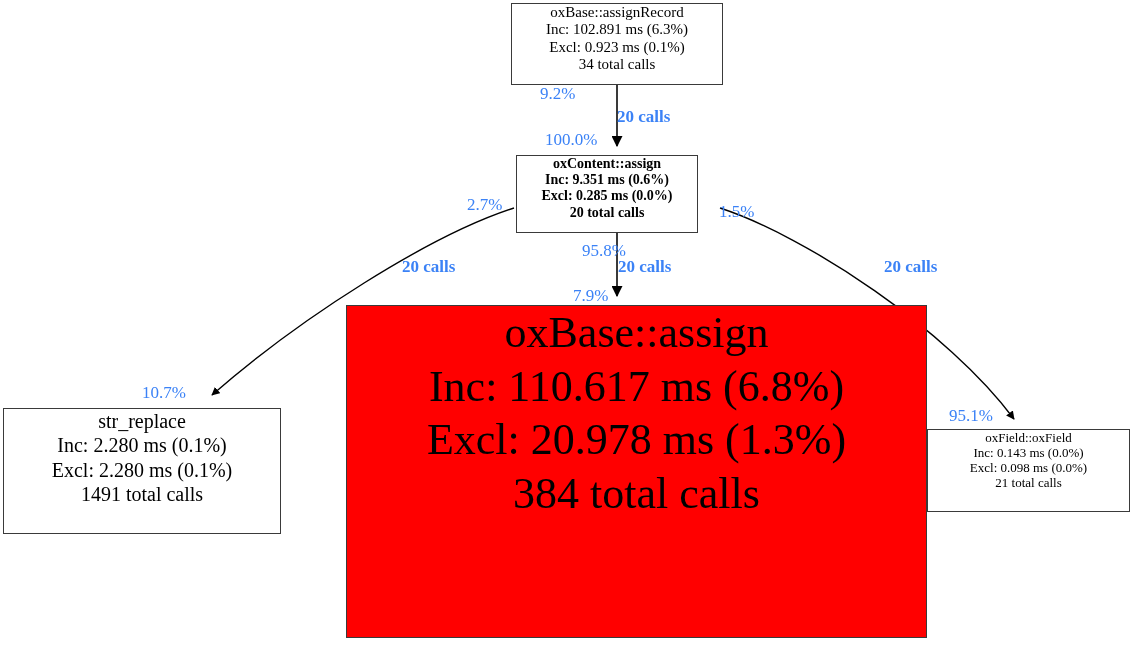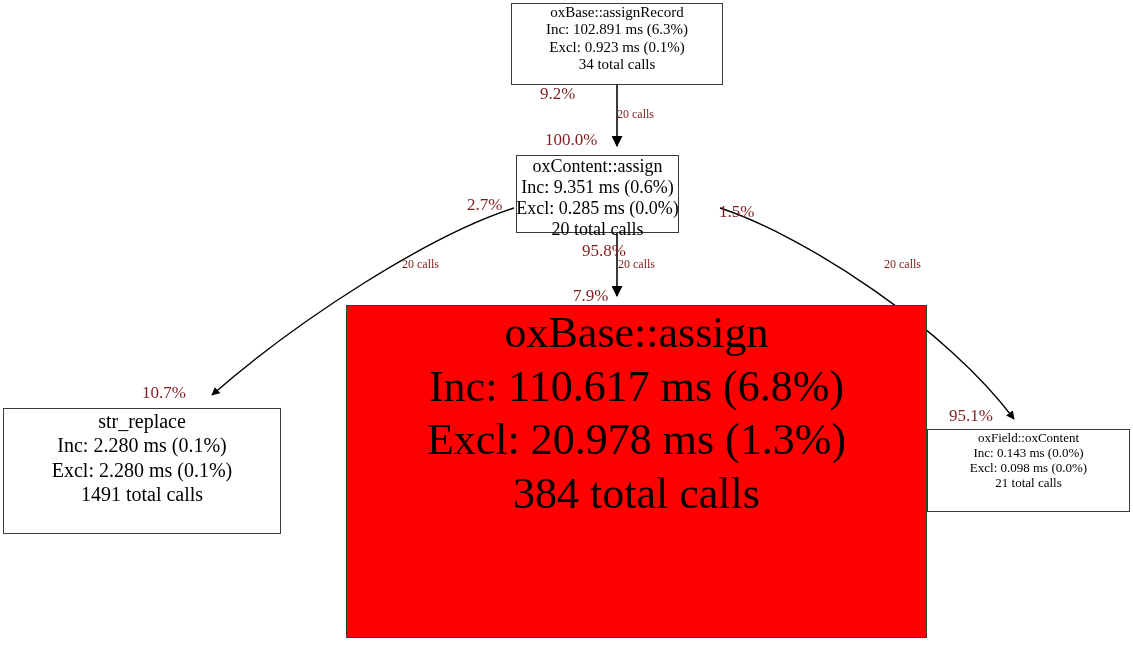--- a/index.html
+++ b/index.html
@@ -31,22 +31,23 @@
     white-space: nowrap;
   }
   .node .line { display: block; }
 
   
   #node-assignrecord {
     left: 511px; top: 3px; width: 212px; height: 82px;
     font-size: 15px;
   }
   #node-oxcontent-assign {
-    left: 516px; top: 155px; width: 163px; height: 78px;
-    font-size: 18px;
+    left: 516px; top: 155px; width: 182px; height: 78px;
+    font-size: 14px;
+    font-weight: bold;
   }
   #node-oxbase-assign {
     left: 326px; top: 305px; width: 581px; height: 333px;
     background: #ff0000;
     border-color: #3a3a3a;
     font-size: 44px;
     line-height: 1.22;
     margin-left: 20px;
   }
   #node-str-replace {
@@ -57,25 +58,25 @@
   #node-oxfield-setvalue {
     left: 927px; top: 429px; width: 203px; height: 83px;
     font-size: 13px;
   }
 
   
   .edge-label {
     position: absolute;
     white-space: nowrap;
     font-family: "Liberation Serif", "DejaVu Serif", serif;
-    color: #7f1d1d;
+    color: #3b82f6;
     line-height: 1;
   }
   .pct { font-size: 17px; }
-  .calls { font-size: 12px; font-weight: normal; }
+  .calls { font-size: 17px; font-weight: bold; }
 
   #lbl-9-2   { left: 540px; top: 85px; }
   #lbl-20calls-1 { left: 617px; top: 108px; }
   #lbl-100   { left: 545px; top: 131px; }
 
   #lbl-2-7   { left: 467px; top: 196px; }
   #lbl-20calls-2 { left: 402px; top: 258px; }
   #lbl-10-7  { left: 142px; top: 384px; }
 
   #lbl-95-8  { left: 582px; top: 242px; }
@@ -163,19 +164,19 @@
   </div>
 
   <div class="node" id="node-str-replace">
     <span class="line">str_replace</span>
     <span class="line">Inc: 2.280 ms (0.1%)</span>
     <span class="line">Excl: 2.280 ms (0.1%)</span>
     <span class="line">1491 total calls</span>
   </div>
 
   <div class="node" id="node-oxfield-setvalue">
-    <span class="line">oxField::oxContent</span>
+    <span class="line">oxField::oxField</span>
     <span class="line">Inc: 0.143 ms (0.0%)</span>
     <span class="line">Excl: 0.098 ms (0.0%)</span>
     <span class="line">21 total calls</span>
   </div>
 
 </div>
 
 </body></html>

